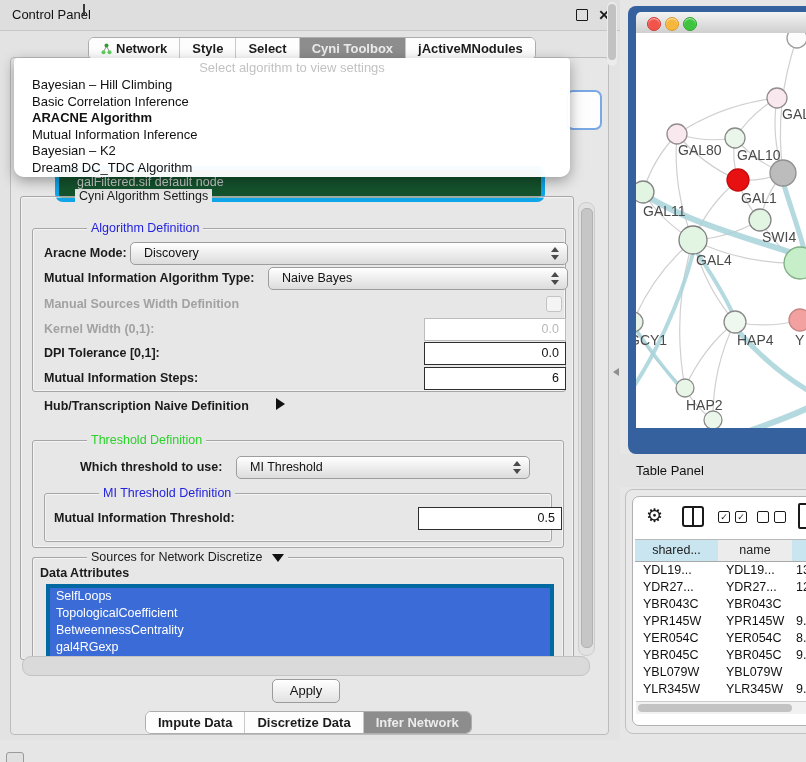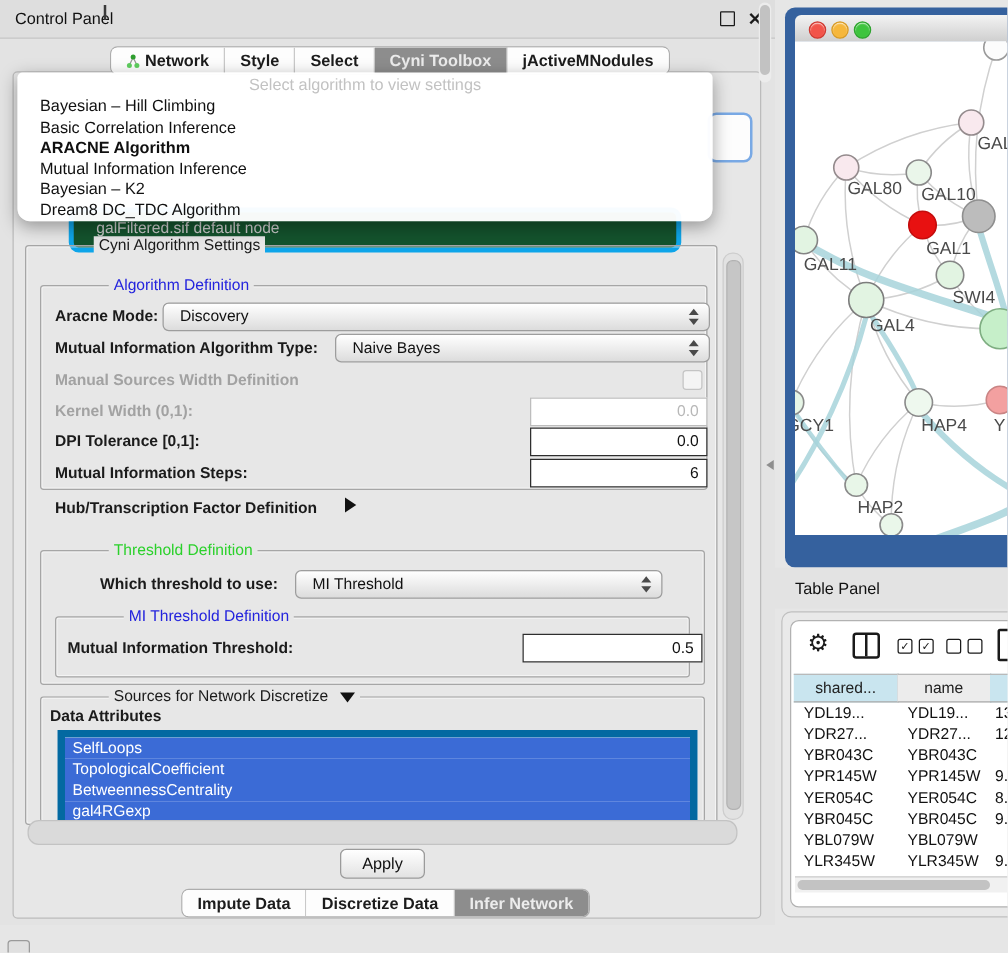--- a/index.html
+++ b/index.html
@@ -57,21 +57,21 @@
   .field{position:absolute;background:#fff;border:1px solid #2e2e2e;font-size:12.5px;text-align:right;
     padding:0 6px;line-height:21px;height:21px;color:#111;}
   .field.dis{border:1px solid #bdbdbd;color:#b8b8b8;}
 
   #manual-kernel-checkbox{position:absolute;left:546px;top:296px;width:14px;height:14px;border:1.5px solid #c4c4c4;border-radius:3px;background:#f4f4f4;}
 
   .tri-right{display:inline-block;width:0;height:0;border-top:6px solid transparent;border-bottom:6px solid transparent;border-left:9px solid #111;}
   .tri-down{display:inline-block;width:0;height:0;border-left:6px solid transparent;border-right:6px solid transparent;border-top:8px solid #111;}
 
   
-  #attr-list{position:absolute;left:46px;top:584px;width:500px;height:72px;background:#fff;border:6px solid #0369a1;overflow:hidden;}
+  #attr-list{position:absolute;left:46px;top:584px;width:500px;height:72px;background:#fff;border:4px solid #0369a1;overflow:hidden;}
   .attr{font-size:12.5px;line-height:17px;padding-left:6px;color:#111;}
   .attr.sel{background:#3b6bd6;color:#fff;}
   #attr-scroll{position:absolute;right:3px;top:2px;width:10px;height:64px;background:#ececec;border-radius:5px;}
   #attr-thumb{position:absolute;left:1px;top:2px;width:8px;height:56px;background:#c2c2c2;border-radius:4px;}
 
   #viewport-bottom{position:absolute;left:22px;top:656px;width:566px;height:18px;background:#dadada;border:1px solid #c3c3c3;border-radius:9px;}
 
   
   #settings-scrollbar{position:absolute;left:578px;top:202px;width:15px;height:452px;background:#e2e2e2;border:1px solid #cdcdcd;border-radius:8px;}
   #settings-scroll-thumb{position:absolute;left:1.5px;top:5px;width:10px;height:438px;background:#c6c6c6;border:1px solid #b2b2b2;border-radius:5px;}
@@ -186,21 +186,21 @@
     </div>
     <div class="lbl dis" style="left:44px;top:297px;">Manual Sources Width Definition</div>
     <div id="manual-kernel-checkbox"></div>
     <div class="lbl dis" style="left:44px;top:322px;">Kernel Width (0,1):</div>
     <div class="field dis" style="left:424px;top:318px;width:128px;">0.0</div>
     <div class="lbl" style="left:44px;top:346px;">DPI Tolerance [0,1]:</div>
     <div class="field" style="left:424px;top:342px;width:128px;">0.0</div>
     <div class="lbl" style="left:44px;top:371px;">Mutual Information Steps:</div>
     <div class="field" style="left:424px;top:367px;width:128px;">6</div>
 
-    <div class="lbl" style="left:44px;top:399px;font-weight:600;">Hub/Transcription Factor Definition</div>
+    <div class="lbl" style="left:44px;top:399px;font-weight:600;">Hub/Transcription Naive Definition</div>
     <span class="tri-right" style="position:absolute;left:276px;top:398px;"></span>
 
     <div class="gbox" style="left:32px;top:440px;width:530px;height:106px;">
       <span class="glabel green">Threshold Definition</span>
     </div>
     <div class="lbl" style="left:80px;top:460px;">Which threshold to use:</div>
     <div class="combo" style="left:236px;top:456px;width:255px;">
       <span>MI Threshold</span>
       <span class="arrows"></span>
     </div>

